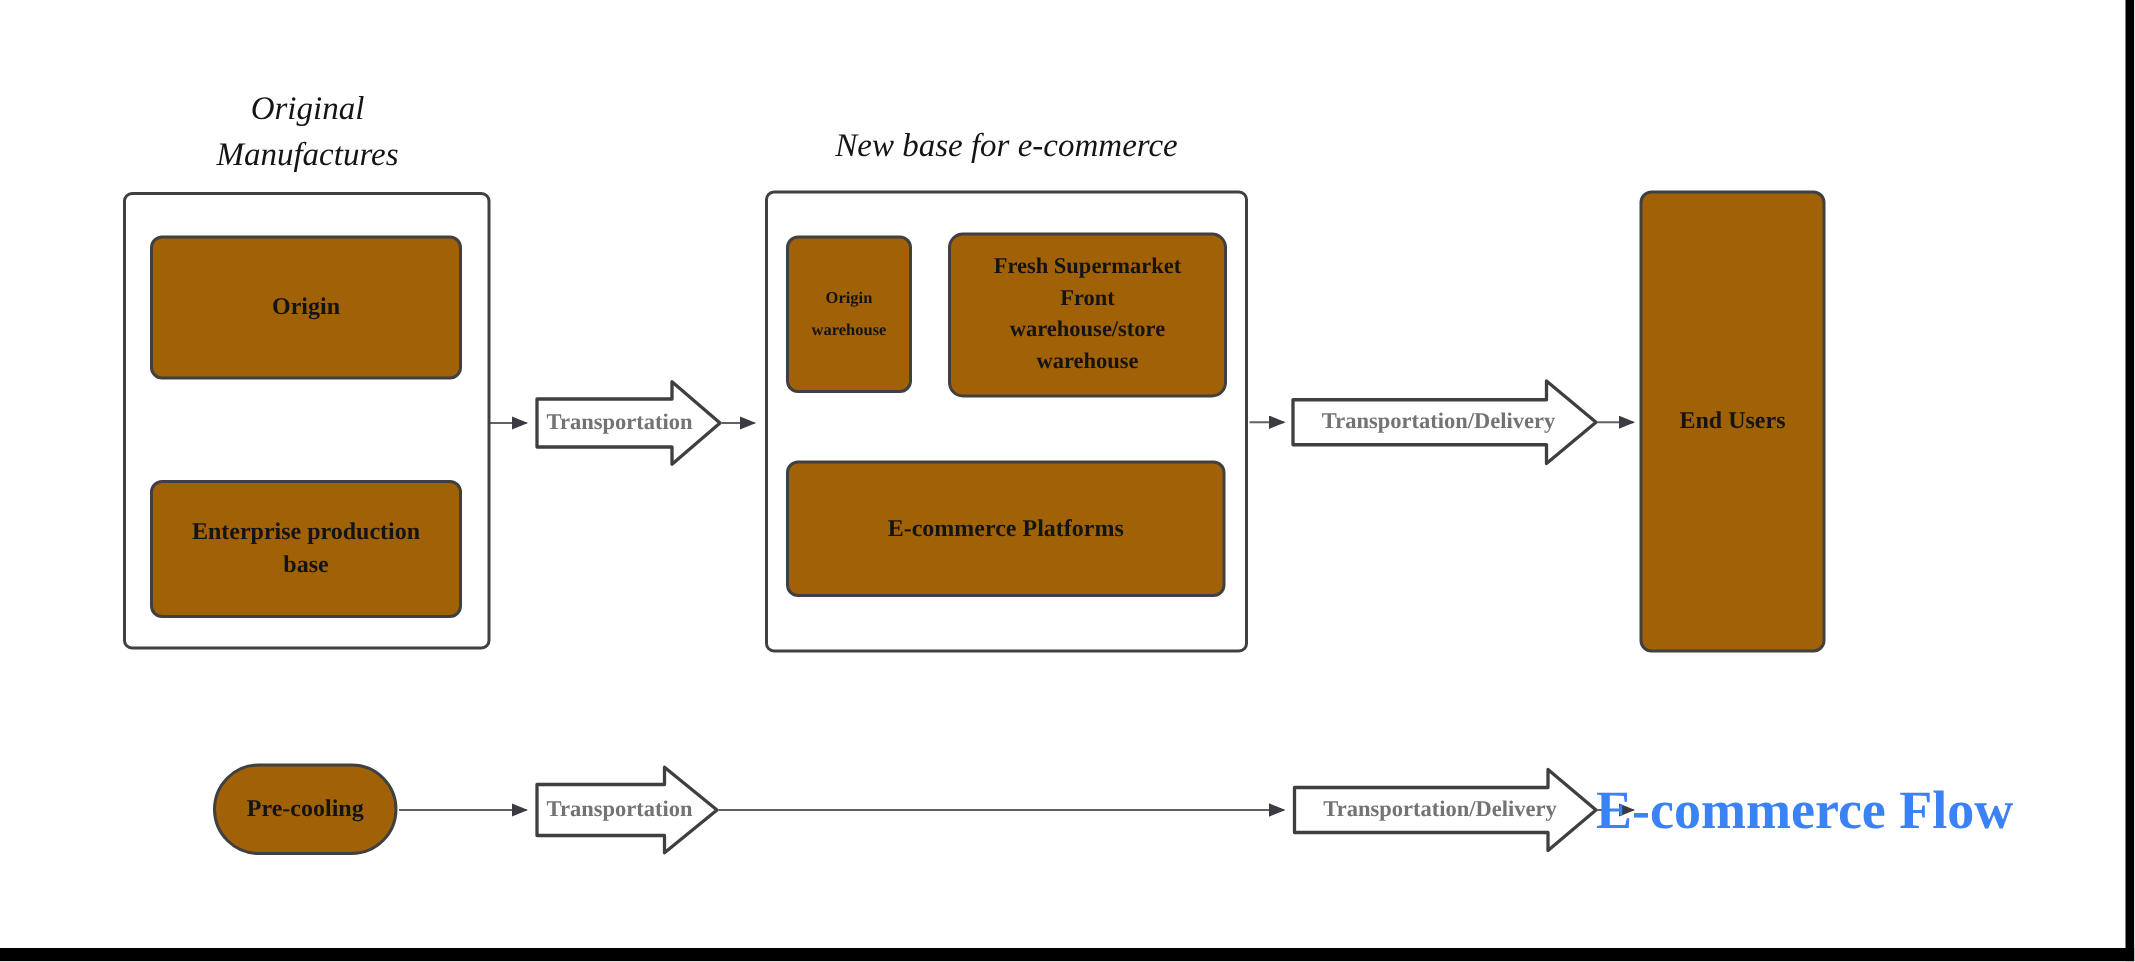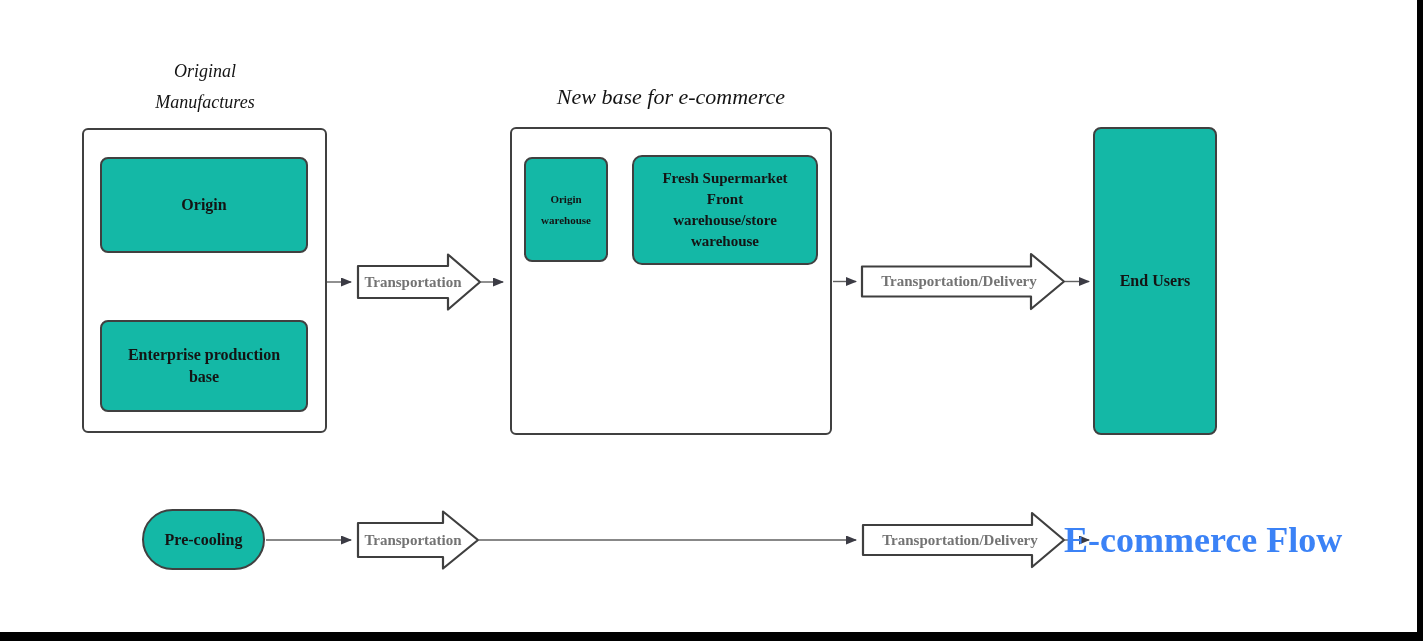--- a/index.html
+++ b/index.html
@@ -25,21 +25,21 @@
   }
   .frame-right {
     position: absolute; left: 1417px; top: 0;
     width: 6px; height: 641px;
     background: #000000;
     z-index: 10;
   }
   .node {
     position: absolute;
     border: 2px solid #404040;
-    background: #14b8a6;
+    background: #a16207;
     box-sizing: border-box;
     display: flex;
     align-items: center;
     justify-content: center;
     text-align: center;
     color: #141414;
     font-weight: bold;
     white-space: pre-line;
   }
   .group-box {
@@ -60,21 +60,21 @@
     position: absolute;
     display: flex;
     align-items: center;
     justify-content: center;
     text-align: center;
     font-weight: bold;
     font-size: 15px;
     color: #737373;
     z-index: 3;
   }
-  .t-om { left: 105px; top: 56px; width: 200px; font-size: 18px; line-height: 31px; }
+  .t-om { left: 105px; top: 56px; width: 200px; font-size: 22px; line-height: 31px; }
   .t-nm { left: 490px; top: 84px; width: 362px; font-size: 22px; line-height: 26px; }
 
   .b-group1 { left: 82px;  top: 128px; width: 245px; height: 305px; }
   .b-group2 { left: 510px; top: 127px; width: 322px; height: 308px; }
 
   .b-farmers    { left: 100px; top: 157px; width: 208px; height: 96px;  border-radius: 8px; font-size: 16px; }
   .b-enterprise { left: 100px; top: 308px; width: 208px; height: 92px;  border-radius: 8px; font-size: 16px; line-height: 22px; margin-top: 12px; }
   .b-origin     { left: 524px; top: 157px; width: 84px;  height: 105px; border-radius: 8px; font-size: 11px; line-height: 21px; }
   .b-fresh      { left: 632px; top: 155px; width: 186px; height: 110px; border-radius: 10px; font-size: 15px; line-height: 21px; }
   .b-platforms  { left: 524px; top: 307px; width: 293px; height: 91px;  border-radius: 8px; font-size: 16px; }
@@ -133,20 +133,21 @@
 
   <div class="node b-farmers">Origin</div>
   <div class="node b-enterprise">Enterprise production
 base</div>
   <div class="node b-origin">Origin
 warehouse</div>
   <div class="node b-fresh">Fresh Supermarket
 Front
 warehouse/store
 warehouse</div>
+  <div class="node b-platforms">E-commerce Platforms</div>
   <div class="node b-endusers">End Users</div>
   <div class="node b-precool">Pre-cooling</div>
 
   <div class="arrow-label l-t1">Transportation</div>
   <div class="arrow-label l-td1">Transportation/Delivery</div>
   <div class="arrow-label l-t2">Transportation</div>
   <div class="arrow-label l-td2">Transportation/Delivery</div>
 
   <div class="flow-label">E-commerce Flow</div>
 

